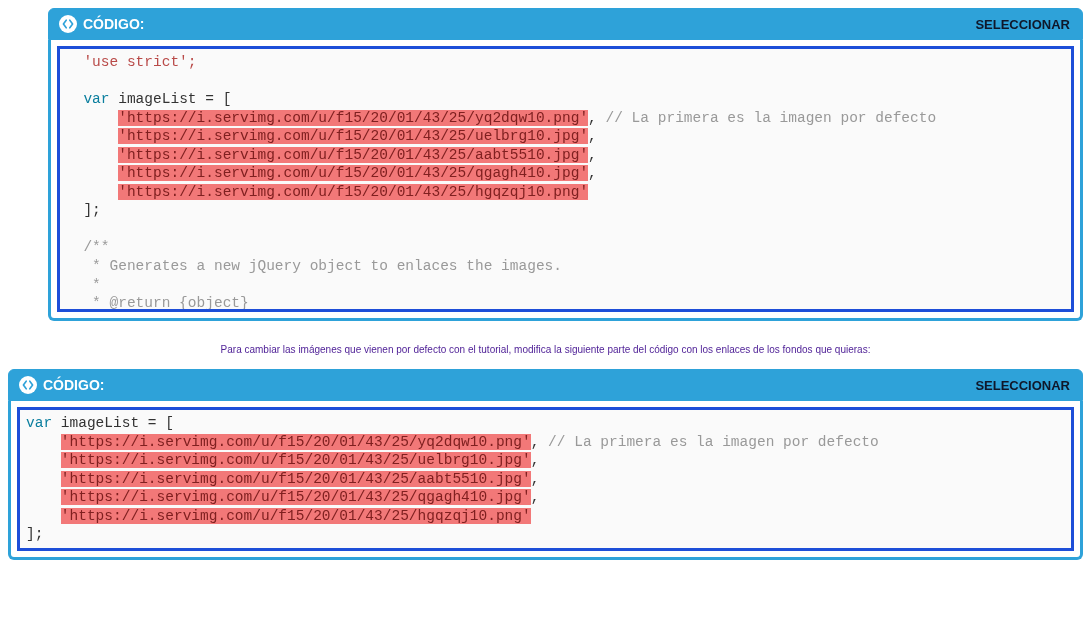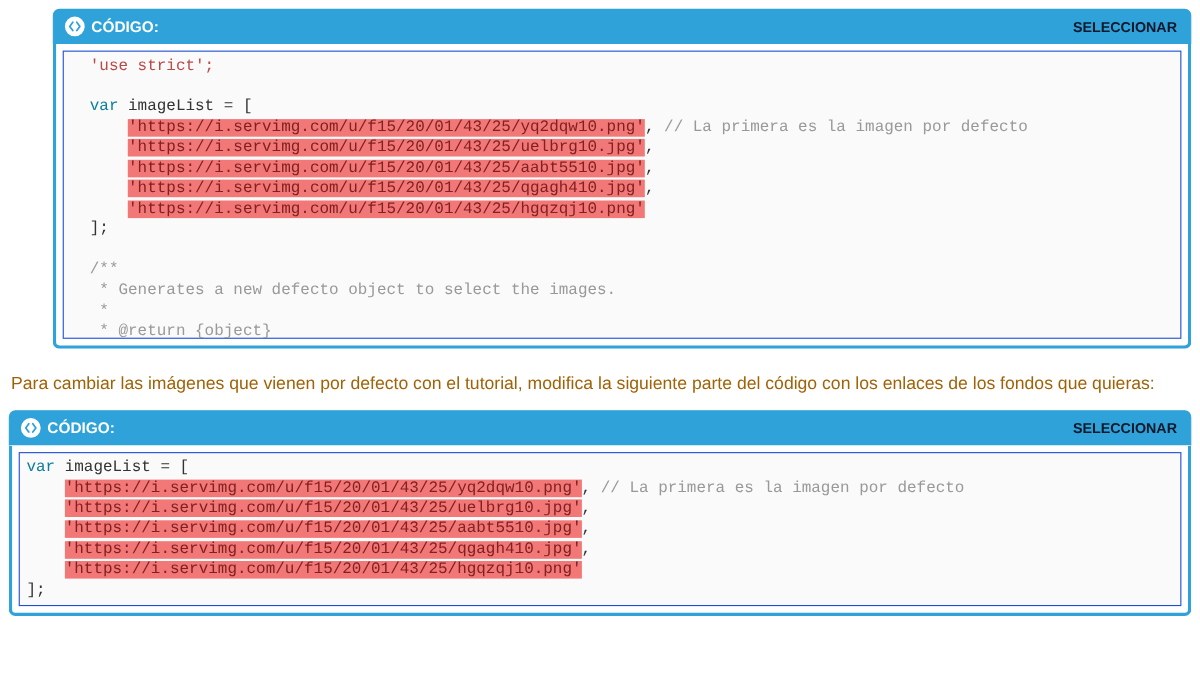--- a/index.html
+++ b/index.html
@@ -54,21 +54,21 @@
     cursor: pointer;
   }
   .codebody-outer {
     border: 3px solid #2ea2d9;
     border-top: none;
     border-radius: 0 0 6px 6px;
     background: #fff;
     padding: 6px;
   }
   .codebody {
-    border: 1px solid #1d4ed8;
+    border: 3px solid #1d4ed8;
     background: #fafafa;
     position: relative;
   }
   .codepre {
     margin: 0;
     padding: 4px 6px;
     font-family: "Courier New", Courier, monospace;
     font-size: 14.5px;
     line-height: 1.28;
     white-space: pre;
@@ -76,24 +76,25 @@
   }
   .codepre.scroll {
     height: 252px;
     overflow-y: scroll;
   }
   .kw-var { color: #0a7e9e; }
   .str { color: #b94a48; }
   .str.hl { background: #f27878; color: #802020; }
   .cm { color: #999; font-style: normal; }
   .p-text {
-    color: #a16207;
-    font-size: 16px;
+    color: #4c1d95;
+    font-size: 10px;
     line-height: 1.4;
     margin: 22px 2px 12px 2px;
+    text-align: center;
   }
   
   .codepre.scroll::-webkit-scrollbar { width: 16px; }
   .codepre.scroll::-webkit-scrollbar-track { background: #f1f1f1; }
   .codepre.scroll::-webkit-scrollbar-thumb { background: #c1c1c1; }
 </style>
 </head>
 <body>
 
 <div class="codebox-wrap indent">
@@ -114,21 +115,21 @@
 
 <span>  </span><span class="kw-var">var</span><span> imageList = [</span>
       <span class="str hl">'https://i.servimg.com/u/f15/20/01/43/25/yq2dqw10.png'</span>,<span class="cm"> // La primera es la imagen por defecto</span>
       <span class="str hl">'https://i.servimg.com/u/f15/20/01/43/25/uelbrg10.jpg'</span>,
       <span class="str hl">'https://i.servimg.com/u/f15/20/01/43/25/aabt5510.jpg'</span>,
       <span class="str hl">'https://i.servimg.com/u/f15/20/01/43/25/qgagh410.jpg'</span>,
       <span class="str hl">'https://i.servimg.com/u/f15/20/01/43/25/hgqzqj10.png'</span>
 <span>  ];</span>
 
 <span class="cm">  /**</span>
-<span class="cm">   * Generates a new defecto object to select the images.</span>
+<span class="cm">   * Generates a new jQuery object to enlaces the images.</span>
 <span class="cm">   *</span>
 <span class="cm">   * @return {object}</span></pre>
     </div>
   </div>
 </div>
 
 <p class="p-text">Para cambiar las imágenes que vienen por defecto con el tutorial, modifica la siguiente parte del código con los enlaces de los fondos que quieras:</p>
 
 <div class="codebox-wrap">
   <div class="codehead">

